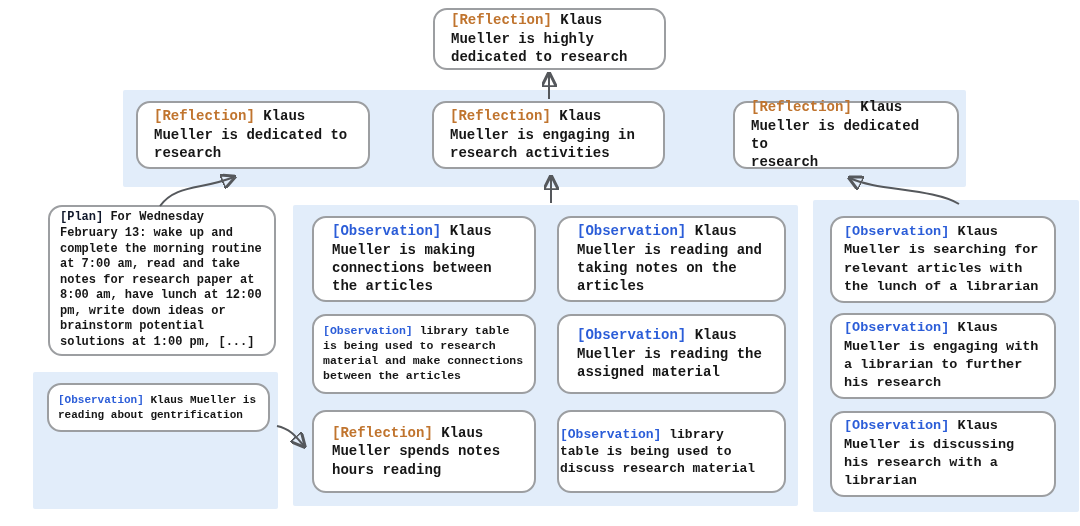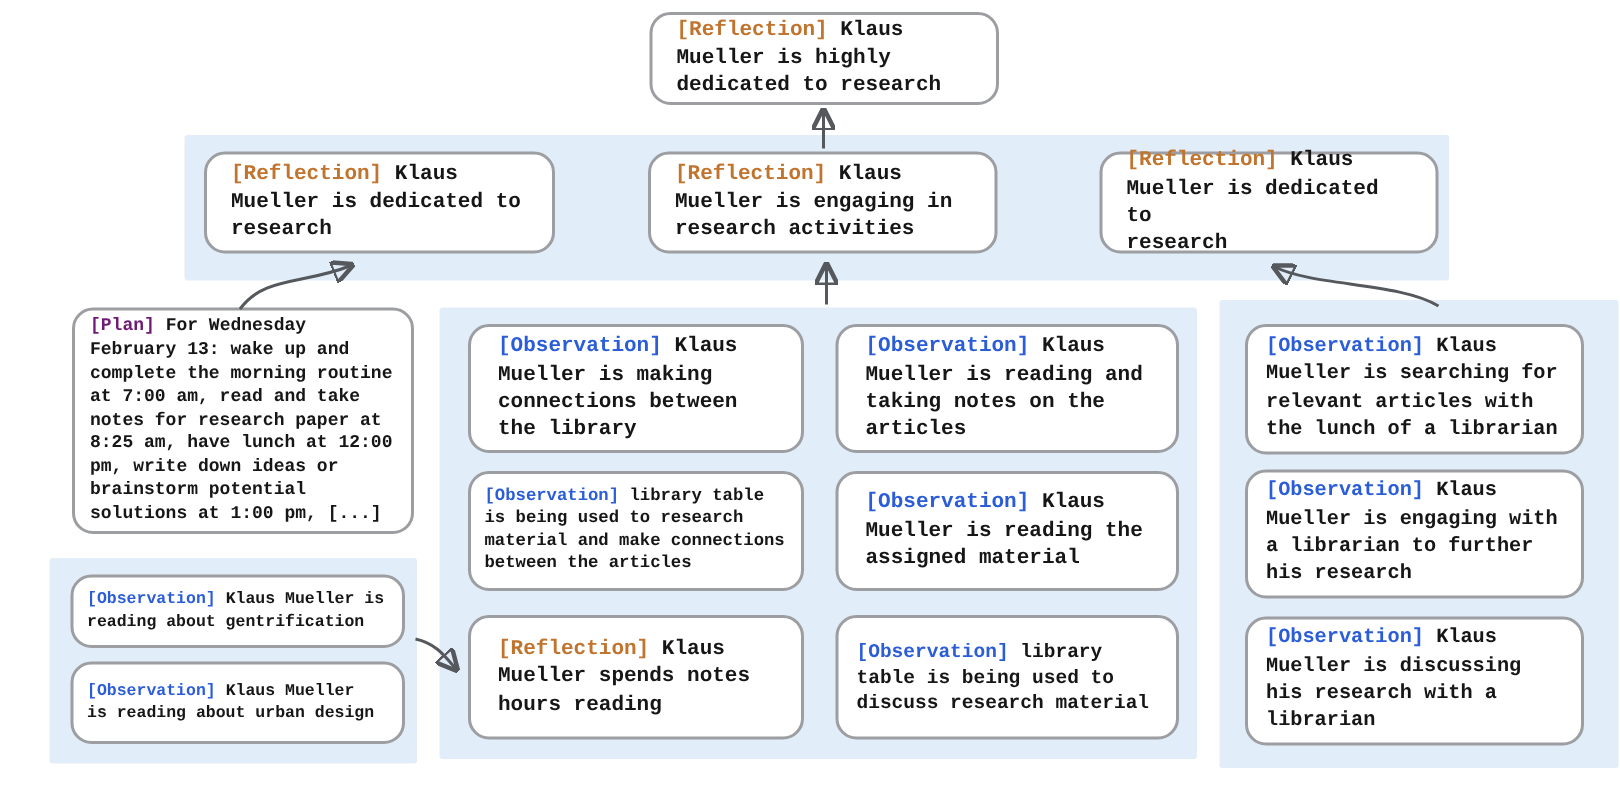--- a/index.html
+++ b/index.html
@@ -25,21 +25,21 @@
     border-radius: 14px;
     display: flex;
     align-items: center;
     box-sizing: border-box;
     z-index: 2;
   }
   .nt { white-space: pre-line; width: 100%; }
   .fs14  { font-size: 14px;   line-height: 1.32; padding: 0 16px; }
   .fs14n { font-size: 14px;   line-height: 1.32; padding: 0 18px; }
   .fs135 { font-size: 13.5px; line-height: 1.36; padding: 0 12px; }
-  .fs13  { font-size: 13px;   line-height: 1.32; padding: 0 12px; }
+  .fs13  { font-size: 13px;   line-height: 1.32; padding: 0 1px; }
   .fs12  { font-size: 12px;   line-height: 1.30; padding: 0 10px; }
   .fs115 { font-size: 11.5px; line-height: 1.30; padding: 0 9px; }
   .fs11  { font-size: 11px;   line-height: 1.30; padding: 0 9px; }
   .tag { font-weight: bold; }
   #arrows {
     position: absolute; left:0; top:0; width:1080px; height:526px;
     z-index: 3; pointer-events: none; color: #55585c;
   }
   #arrows path { fill: none; stroke: currentColor; stroke-width: 2; }
 </style>
@@ -82,45 +82,41 @@
 Mueller is engaging in
 research activities</span></div>
   </div>
   <div class="node fs14" style="left:733px; top:101px; width:226px; height:68px;">
     <div class="nt"><span class="tag" style="color: rgb(192, 116, 46);">[Reflection]</span> <span>Klaus
 Mueller is dedicated to
 research</span></div>
   </div>
 
   <div class="node fs12" style="left:48px; top:205px; width:228px; height:151px;">
-    <div class="nt"><span class="tag" style="color: #701a75;">[Plan]</span> <span>For Wednesday
+    <div class="nt"><span class="tag" style="color: #0f172a;">[Plan]</span> <span>For Wednesday
 February 13: wake up and
 complete the morning routine
 at 7:00 am, read and take
 notes for research paper at
-8:25 am, have lunch at 12:00
+8:00 am, have lunch at 12:00
 pm, write down ideas or
 brainstorm potential
 solutions at 1:00 pm, [...]</span></div>
   </div>
 
   <div class="node fs11" style="left:47px; top:383px; width:223px; height:49px;">
     <div class="nt"><span class="tag" style="color: rgb(43, 93, 216);">[Observation]</span> <span>Klaus Mueller is
 reading about gentrification</span></div>
   </div>
-  <div class="node fs11" style="left:47px; top:441px; width:223px; height:55px;">
-    <div class="nt"><span class="tag" style="color: rgb(43, 93, 216);">[Observation]</span> <span>Klaus Mueller
-is reading about urban design</span></div>
-  </div>
 
   <div class="node fs14n" style="left:312px; top:216px; width:224px; height:86px;">
     <div class="nt"><span class="tag" style="color: rgb(43, 93, 216);">[Observation]</span> <span>Klaus
 Mueller is making
 connections between
-the library</span></div>
+the articles</span></div>
   </div>
   <div class="node fs14n" style="left:557px; top:216px; width:229px; height:86px;">
     <div class="nt"><span class="tag" style="color: rgb(43, 93, 216);">[Observation]</span> <span>Klaus
 Mueller is reading and
 taking notes on the
 articles</span></div>
   </div>
   <div class="node fs115" style="left:312px; top:314px; width:224px; height:80px;">
     <div class="nt"><span class="tag" style="color: rgb(43, 93, 216);">[Observation]</span> <span>library table
 is being used to research

